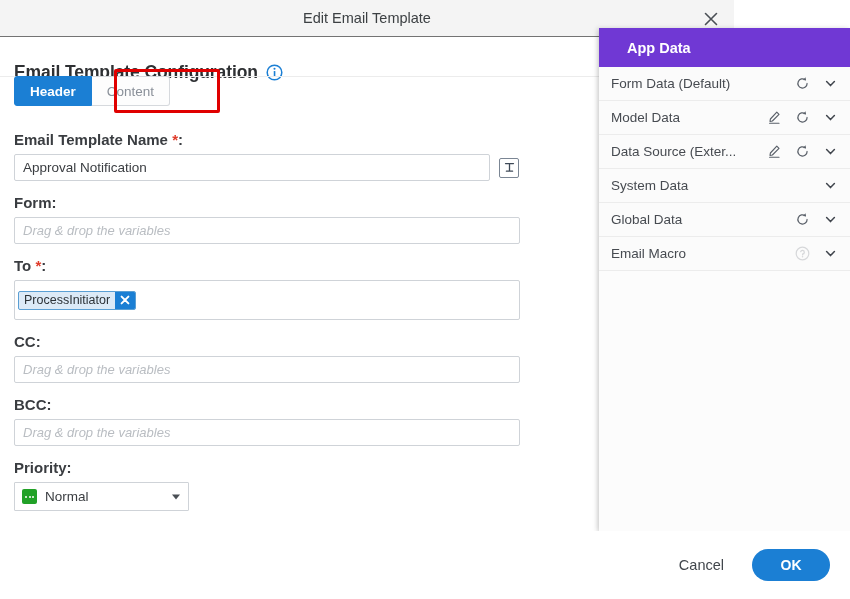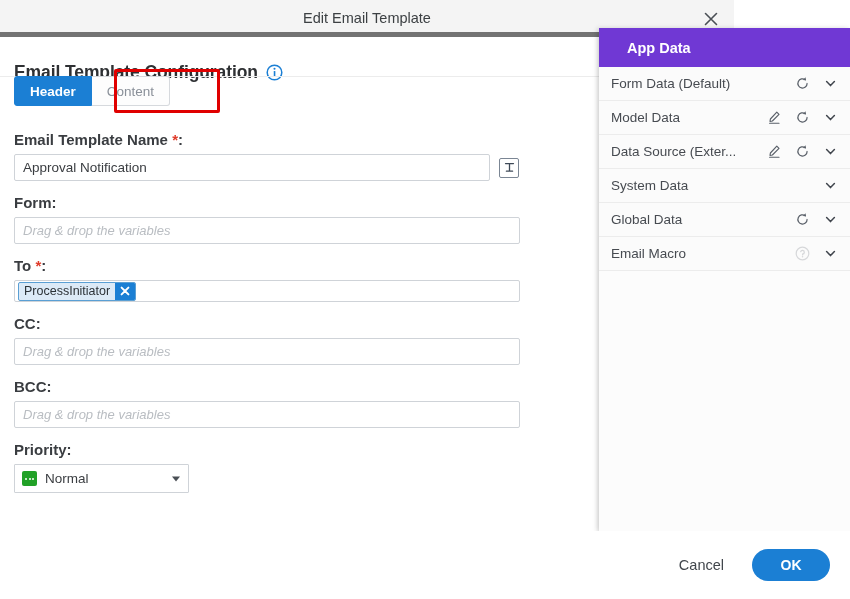--- a/index.html
+++ b/index.html
@@ -18,21 +18,21 @@
     height: 599px;
     background: #ffffff;
   }
 
   
   .titlebar {
     position: absolute;
     top: 0; left: 0;
     width: 734px; height: 37px;
     background: #f4f4f4;
-    border-bottom: 5px solid #737373;
+    border-bottom: 1px solid #737373;
   }
   .titlebar-text {
     position: absolute;
     left: 0; right: 0; top: 0;
     line-height: 37px;
     text-align: center;
     font-size: 14.5px;
     color: #3c4043;
   }
   .titlebar-close {
@@ -158,21 +158,21 @@
     background: #ffffff;
     display: flex;
     align-items: center;
     justify-content: center;
     cursor: pointer;
     flex: none;
   }
 
   
   .chip-input {
-    height: 22px;
+    height: 40px;
     border: 1px solid #cfd3d8;
     border-radius: 2px;
     background: #ffffff;
     width: 506px;
     display: flex;
     align-items: center;
     padding: 0 3px;
   }
   .chip {
     display: flex;

